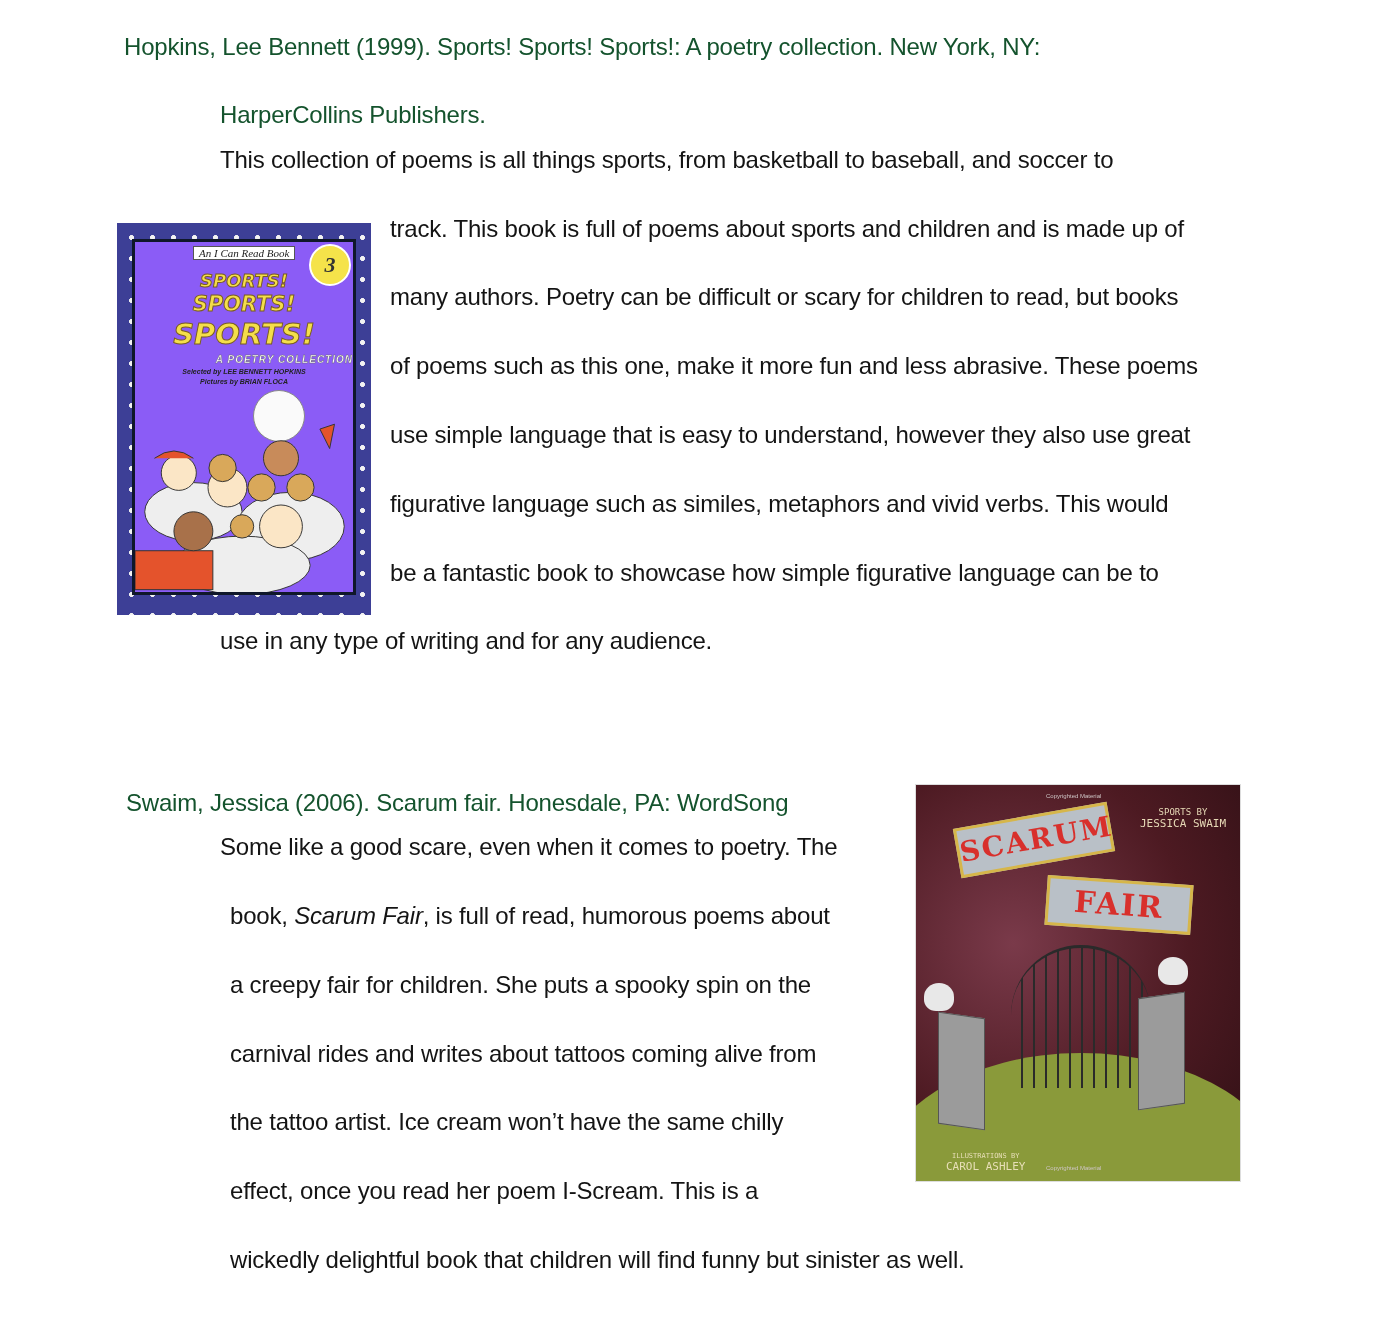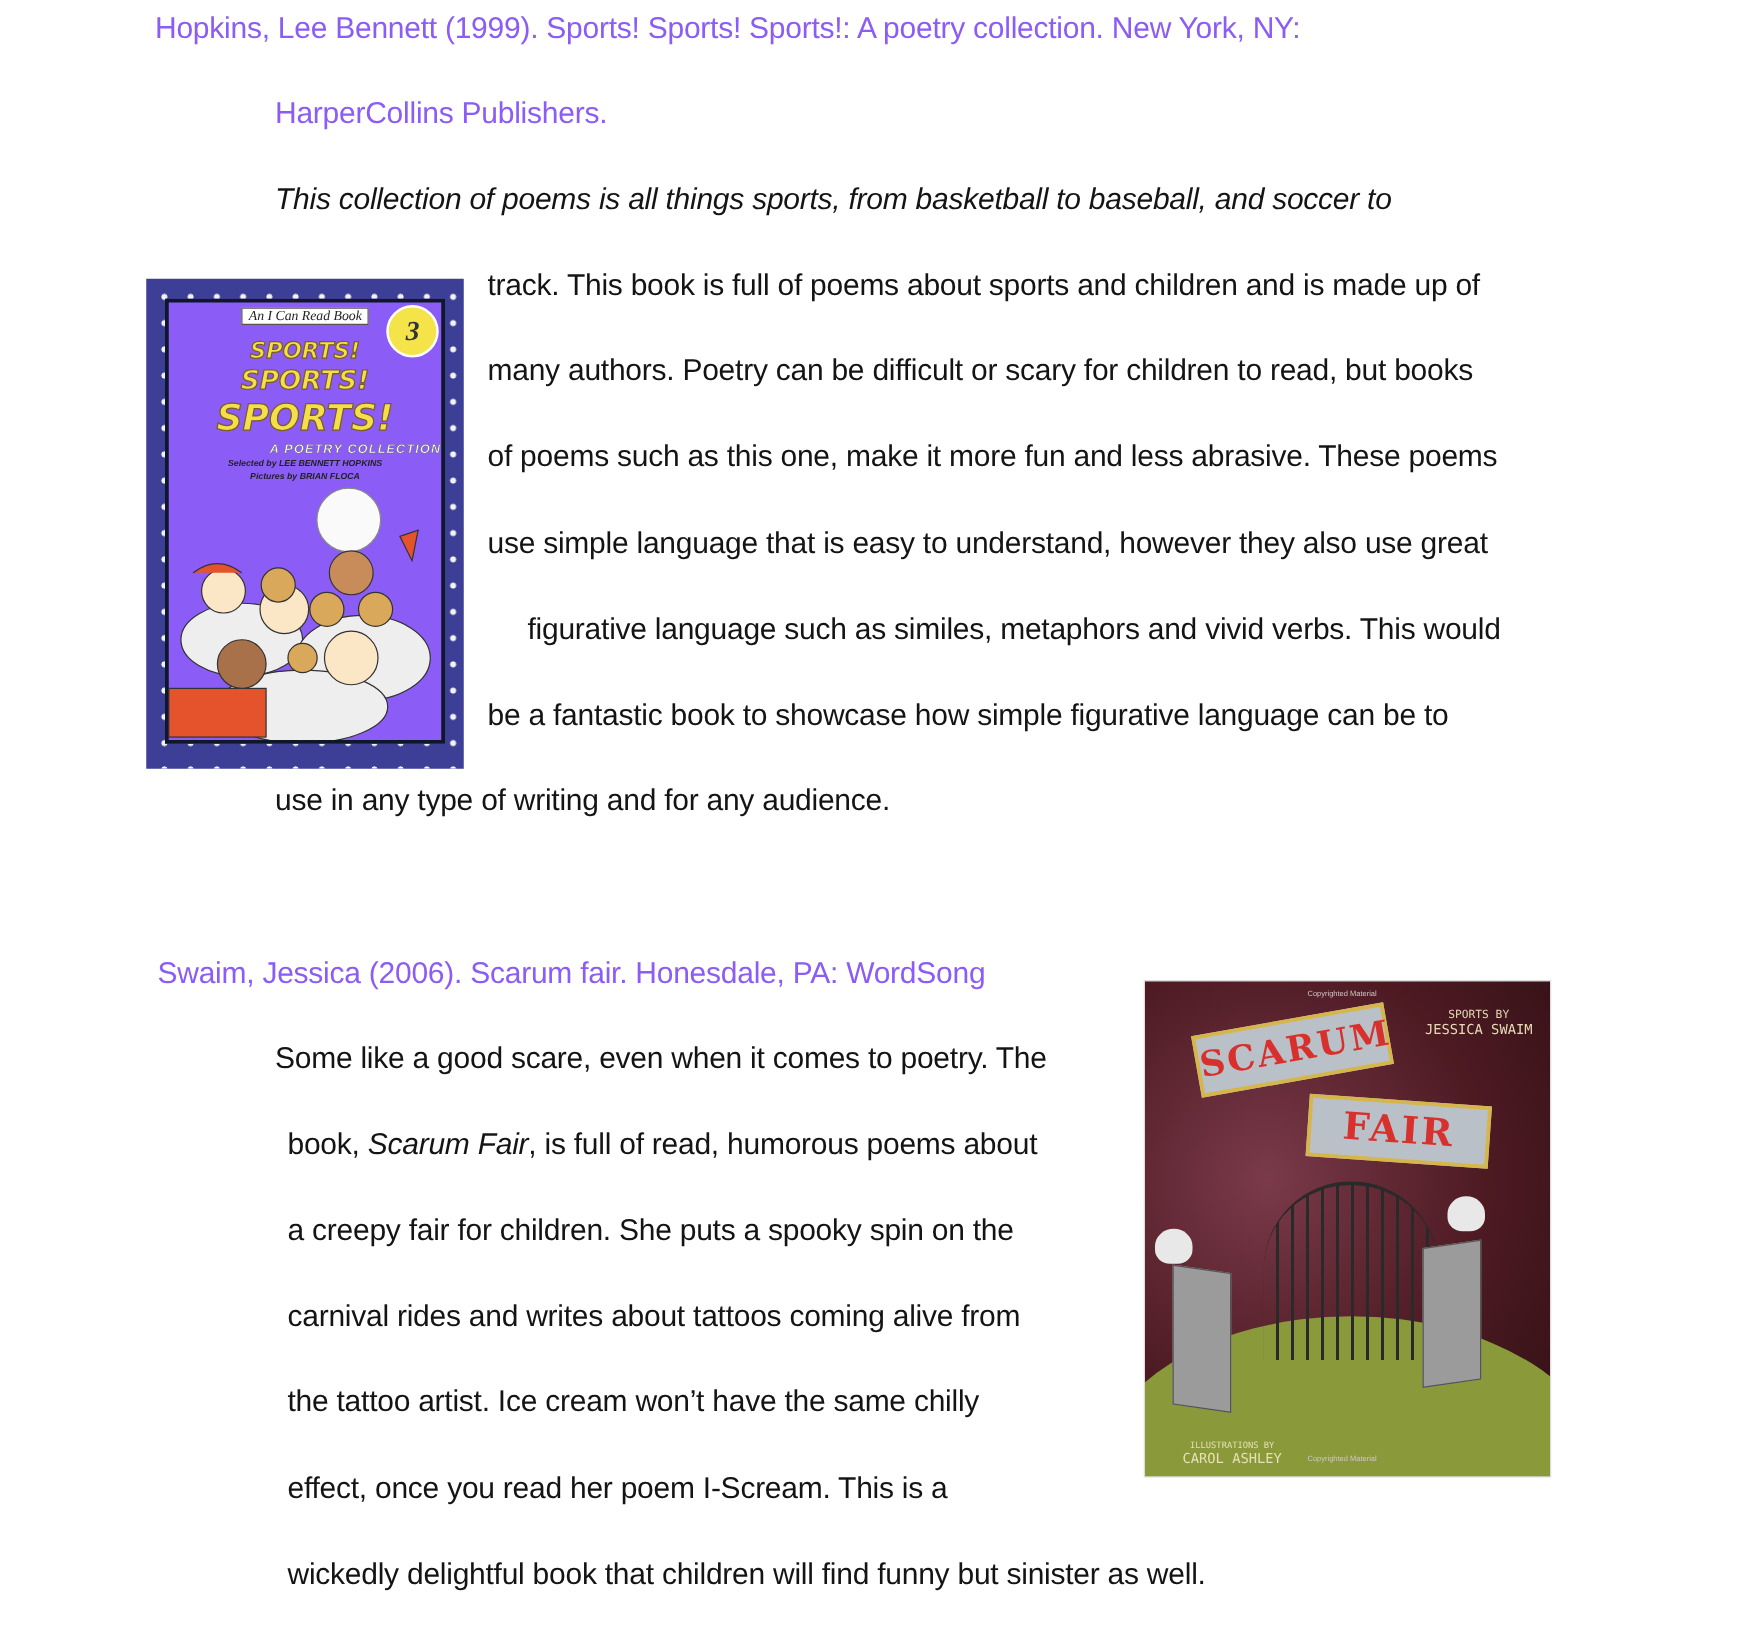--- a/index.html
+++ b/index.html
@@ -1,19 +1,19 @@
 <!DOCTYPE html>
 <html><head>
 <meta charset="utf-8">
 <style>
   html, body { margin: 0; padding: 0; background: #ffffff; }
   body { width: 1396px; height: 1317px; position: relative; overflow: hidden;
          font-family: "Liberation Sans", "DejaVu Sans", sans-serif; color: #111; }
   .line { position: absolute; font-size: 24px; line-height: 30px; white-space: nowrap; letter-spacing: -0.2px; }
-  .cite { color: #8b5cf6; }
+  .cite { color: #14532d; margin-top: 24px; }
   .body-text { color: #141414; }
   em { font-style: italic; }
 
   
   .cover1 { position: absolute; left: 117px; top: 223px; width: 254px; height: 392px;
             background: #3d3f96; box-sizing: border-box; overflow: hidden; }
   .cover1 .dots { position: absolute; inset: 0;
                   background-image: radial-gradient(circle, #f2f2f2 2.2px, transparent 2.6px);
                   background-size: 21px 21px; background-position: 4px 4px; }
   .cover1 .inner { position: absolute; left: 15px; top: 16px; width: 224px; height: 356px;
@@ -53,26 +53,26 @@
   .cover2 .illus { position: absolute; left: 30px; bottom: 8px; color: #e8dfb8; font-family: "DejaVu Sans Mono", monospace; text-align: center; }
   .cover2 .cm { position: absolute; font-size: 6px; color: #cfc6c6; }
 </style>
 </head>
 <body>
 
 <div>
   <div class="line cite" style="left:124px; top:8px;">Hopkins, Lee Bennett (1999). Sports! Sports! Sports!: A poetry collection. New York, NY:</div>
   <div class="line cite" style="left:220px; top:76px;">HarperCollins Publishers.</div>
 
-  <div class="line body-text" style="left:220px; top:145px;font-style:italic;">This collection of poems is all things sports, from basketball to baseball, and soccer to</div>
+  <div class="line body-text" style="left:220px; top:145px;">This collection of poems is all things sports, from basketball to baseball, and soccer to</div>
   <div class="line body-text" style="left:390px; top:214px;">track. This book is full of poems about sports and children and is made up of</div>
   <div class="line body-text" style="left:390px; top:282px;">many authors. Poetry can be difficult or scary for children to read, but books</div>
   <div class="line body-text" style="left:390px; top:351px;">of poems such as this one, make it more fun and less abrasive. These poems</div>
   <div class="line body-text" style="left:390px; top:420px;">use simple language that is easy to understand, however they also use great</div>
-  <div class="line body-text" style="left:390px; top:489px;margin-left:32px;">figurative language such as similes, metaphors and vivid verbs. This would</div>
+  <div class="line body-text" style="left:390px; top:489px;">figurative language such as similes, metaphors and vivid verbs. This would</div>
   <div class="line body-text" style="left:390px; top:558px;">be a fantastic book to showcase how simple figurative language can be to</div>
   <div class="line body-text" style="left:220px; top:626px;">use in any type of writing and for any audience.</div>
 
   <div class="cover1">
     <div class="dots"></div>
     <div class="inner">
       <div class="series">An I Can Read Book</div>
       <div class="level">3</div>
       <div class="title" style="top:28px; font-size:18px;">SPORTS!</div>
       <div class="title" style="top:50px; font-size:21px;">SPORTS!</div>

